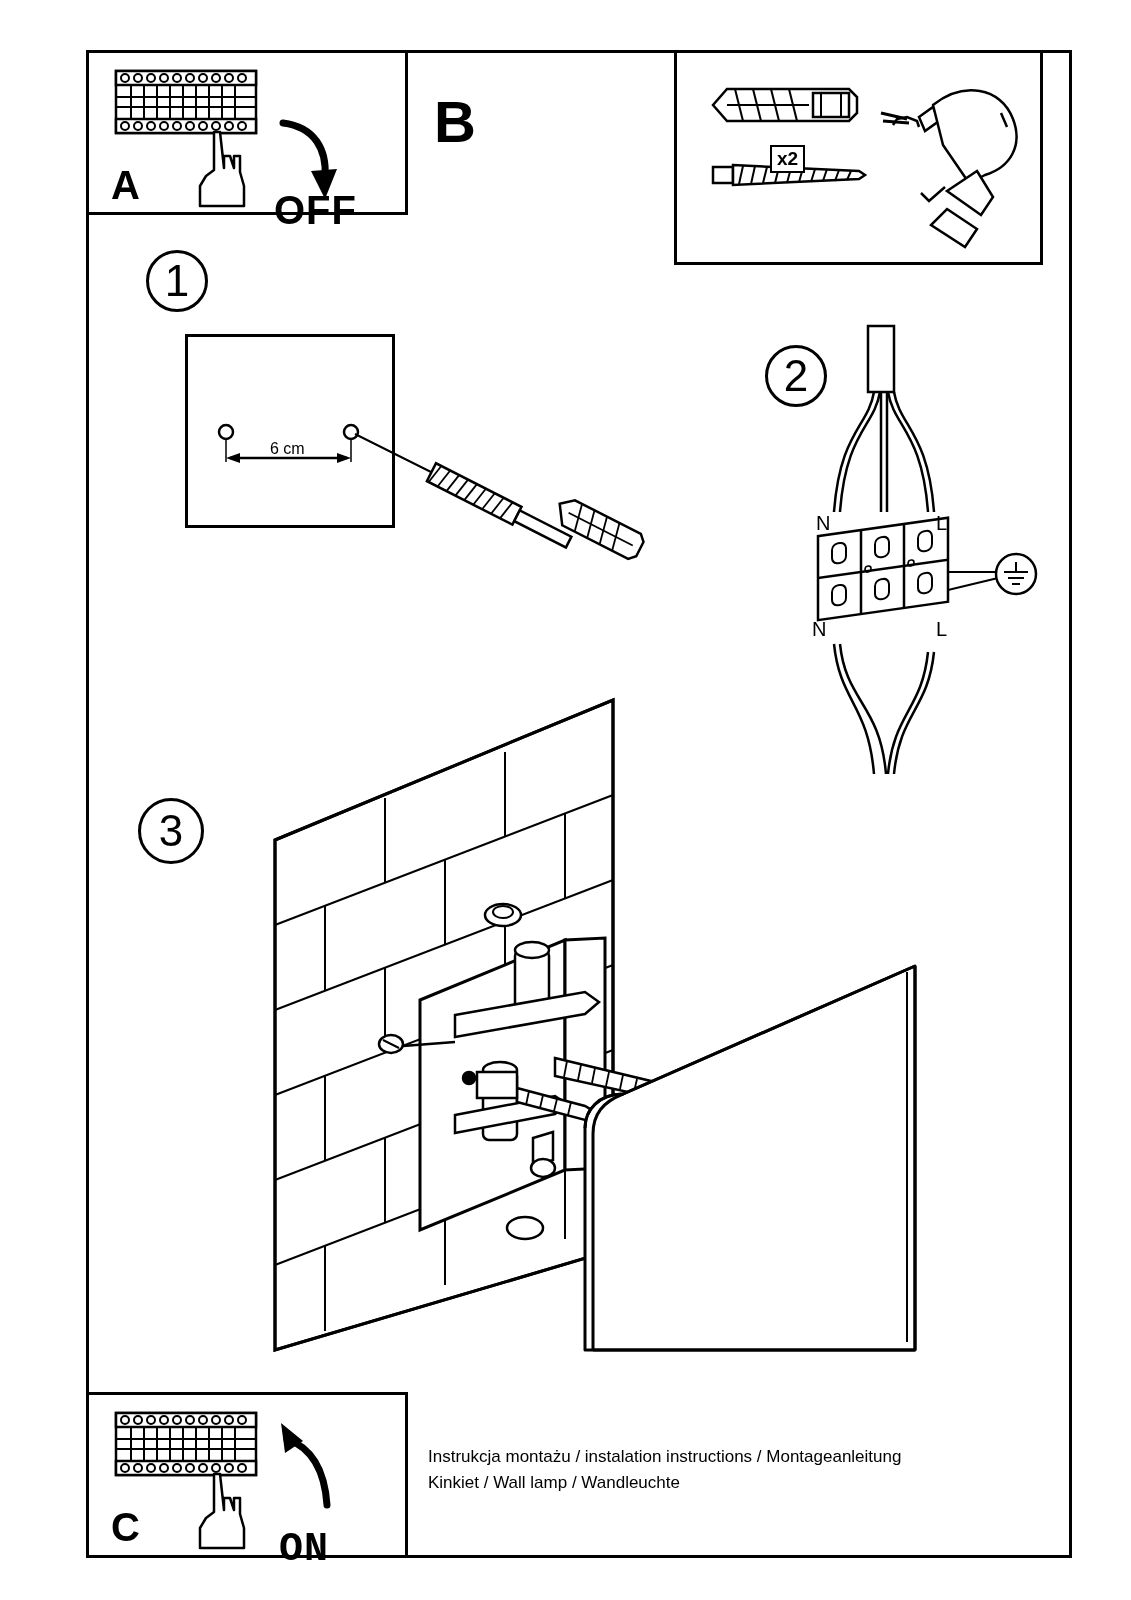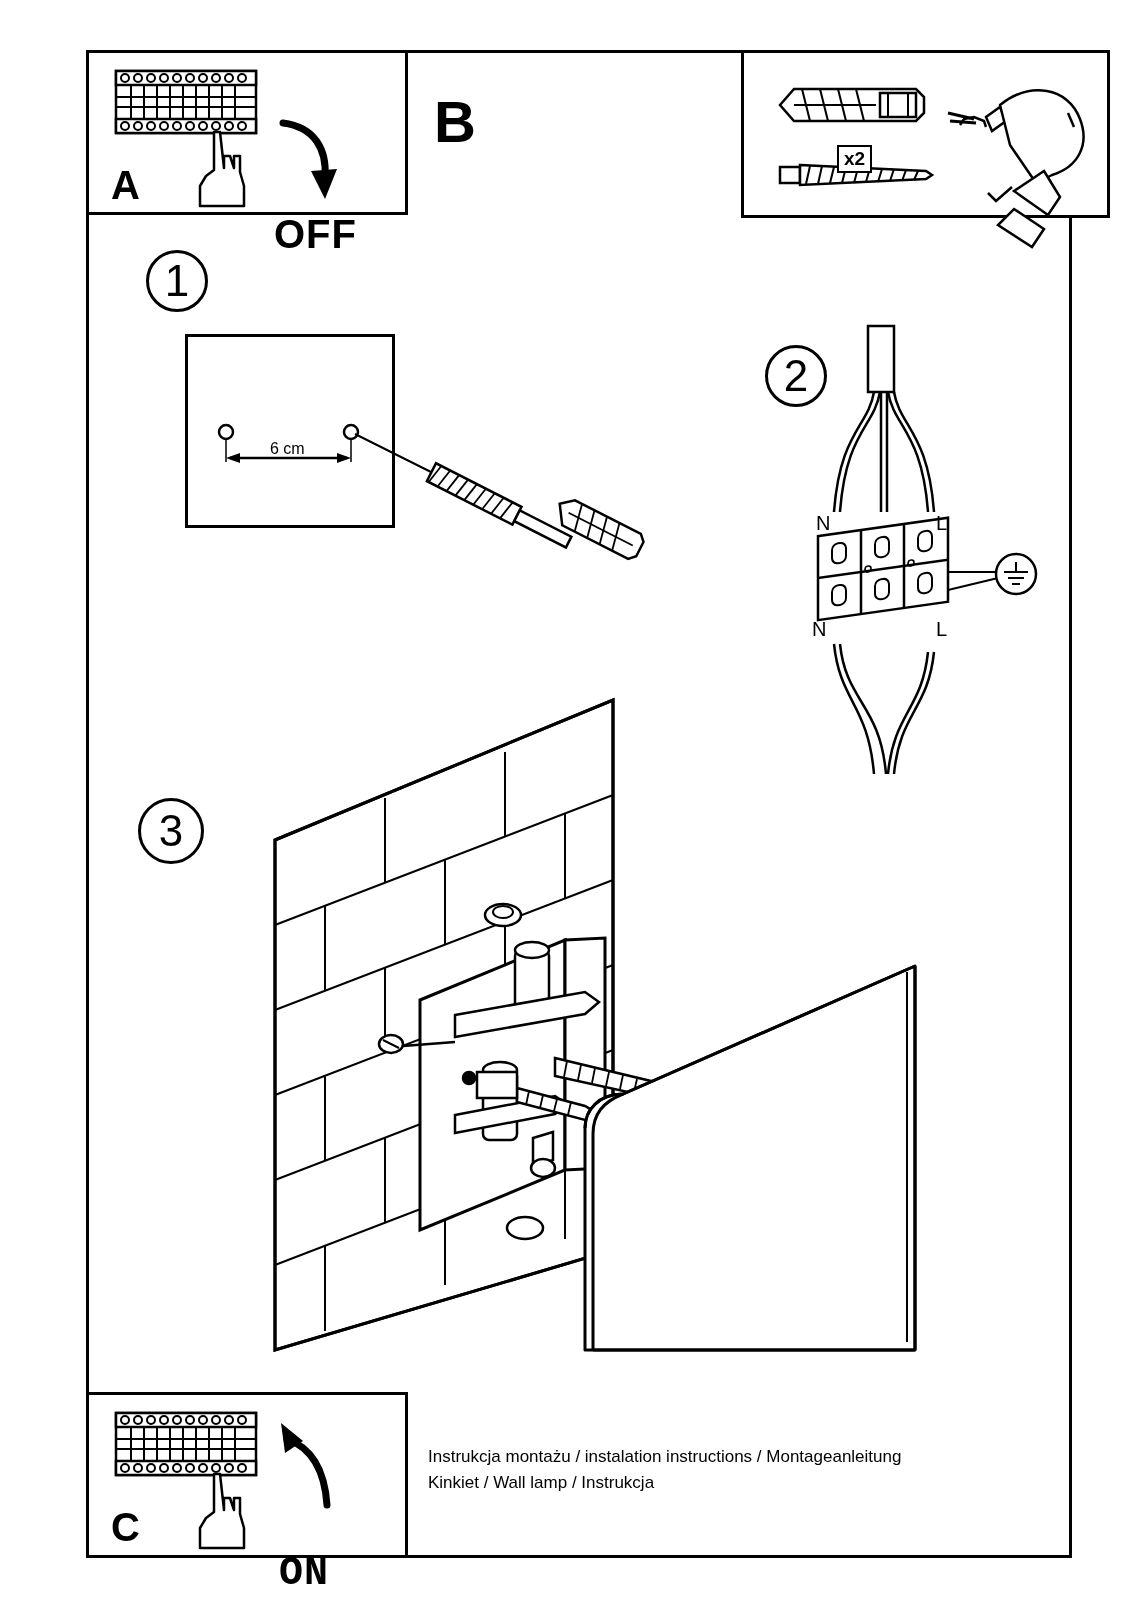--- a/index.html
+++ b/index.html
@@ -58,21 +58,20 @@
   .med-letter {
     position: absolute;
     font-size: 40px;
     font-weight: bold;
   }
   .onoff {
     position: absolute;
     font-size: 40px;
     font-weight: bold;
     letter-spacing: 1px;
-    margin-top: 24px;
   }
   .caption {
     position: absolute;
     font-size: 17px;
     line-height: 26px;
     white-space: nowrap;
   }
   svg { display: block; }
   .abs { position: absolute; }
 </style>
@@ -136,21 +135,21 @@
         <path d="M8 8 C 40 12, 52 35, 50 62" fill="none" stroke="#000" stroke-width="7" stroke-linecap="round"></path>
         <path d="M36 56 L50 84 L62 54 Z" fill="#000"></path>
       </svg>
     </div>
     <div class="med-letter" style="left:22px; top:110px;">A</div>
     <div class="onoff" style="left:185px; top:135px;">OFF</div>
   </div>
 
   <div class="big-letter" style="left:434px; top:88px;">B</div>
 
-  <div class="box" style="left:741px; top:50px; width:369px; height:168px;">
+  <div class="box" style="left:674px; top:50px; width:369px; height:215px;">
     <div class="abs" style="left:32px; top:28px;">
       <svg width="150" height="48" viewBox="0 0 150 48">
         <path d="M4 24 L18 8 L140 8 L148 16 L148 32 L140 40 L18 40 Z" fill="#fff" stroke="#000" stroke-width="2.5"></path>
         <g stroke="#000" stroke-width="2">
           <path d="M26 8 L34 40"></path>
             <path d="M44 8 L52 40"></path>
             <path d="M62 8 L70 40"></path>
             <path d="M80 8 L88 40"></path>
           <line x1="18" y1="24" x2="100" y2="24"></line>
         </g>
@@ -453,16 +452,16 @@
         <path d="M52 88 C 50 58, 40 32, 12 22" fill="none" stroke="#000" stroke-width="7" stroke-linecap="round"></path>
         <path d="M28 24 L6 6 L10 36 Z" fill="#000"></path>
       </svg>
     </div>
     <div class="med-letter" style="left:22px; top:110px;">C</div>
     <div class="onoff" style="left:190px; top:132px;font-family:Liberation Mono, monospace;">ON</div>
   </div>
 
   <div class="caption" style="left:428px; top:1444px;">
     <div>Instrukcja montażu / instalation instructions / Montageanleitung</div>
-    <div>Kinkiet / Wall lamp / Instrukcja</div>
+    <div>Kinkiet / Wall lamp / Wandleuchte</div>
   </div>
 
 </div>
 
 </body></html>

